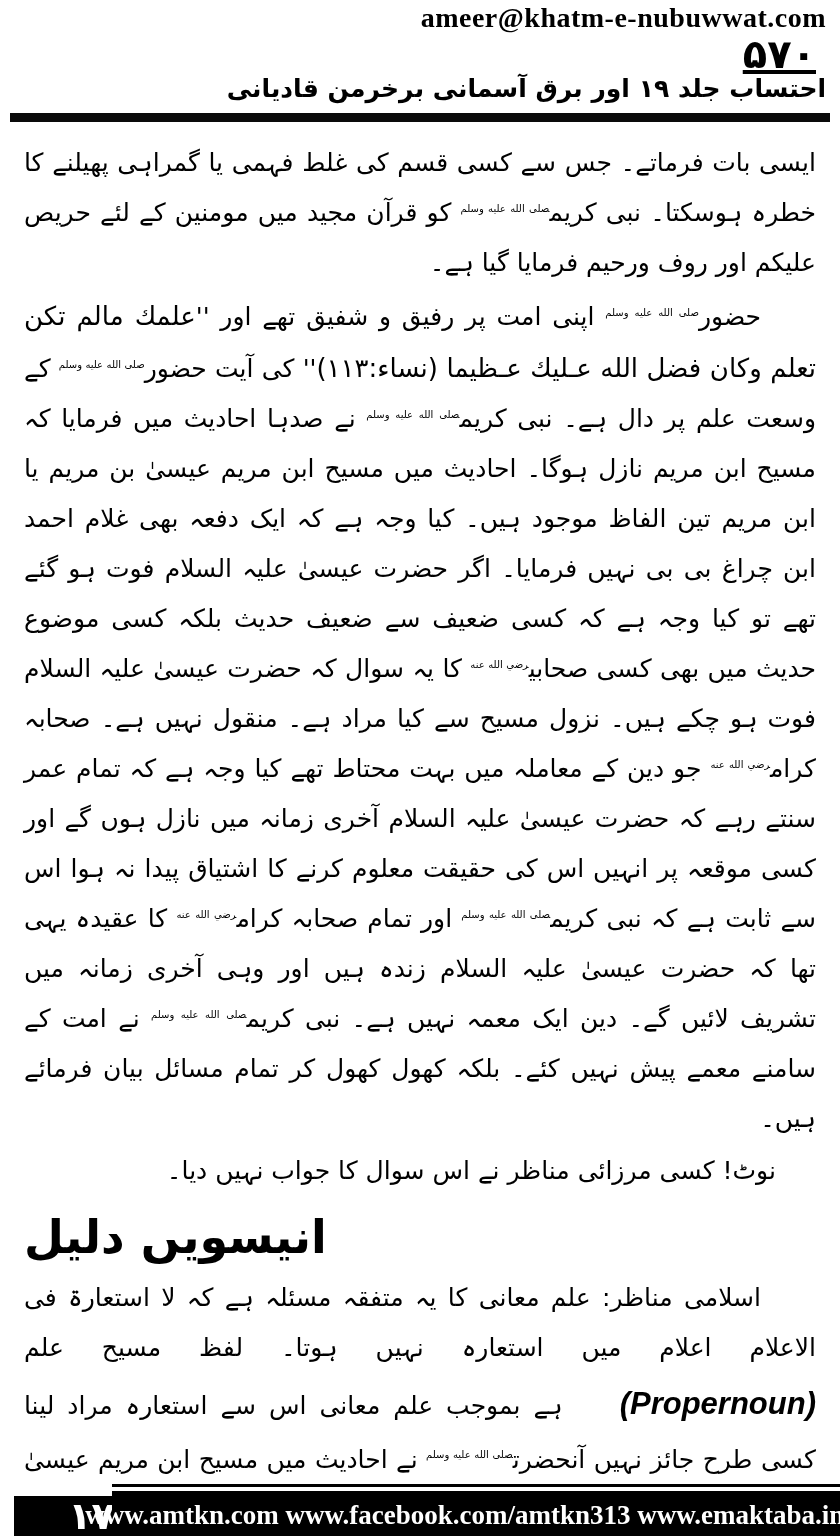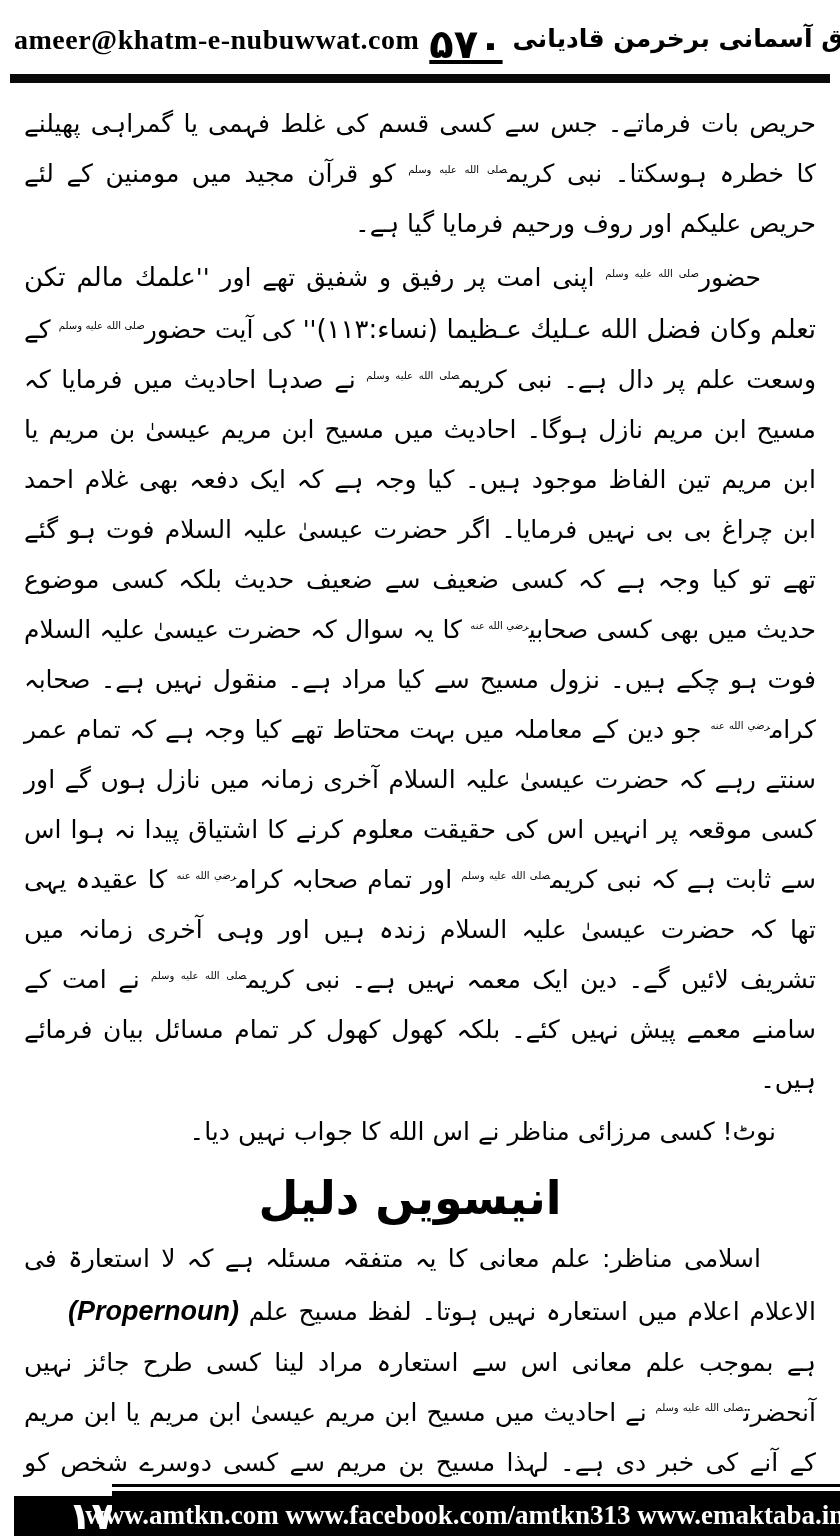--- a/index.html
+++ b/index.html
@@ -8,23 +8,24 @@
     width: 840px;
     height: 1540px;
     margin: 0 auto;
     background: #ffffff;
     overflow: hidden;
     color: #000;
   }
   
   .header {
     display: flex;
-    align-items: flex-start;
+    align-items: flex-end;
     justify-content: space-between;
-    padding: 24px 14px 6px 14px;
+    padding: 2px 14px 6px 14px;
+    flex-direction: column;
   }
   .header-email {
     font-family: "Liberation Serif", serif;
     font-weight: bold;
     font-size: 28px;
     letter-spacing: 0.5px;
     white-space: nowrap;
   }
   .header-pagenum {
     font-family: "DejaVu Sans", sans-serif;
@@ -60,37 +61,37 @@
   .arabic-quote {
     font-weight: normal;
     font-size: 26px;
   }
   .latin-term {
     direction: ltr;
     unicode-bidi: embed;
     font-family: "Liberation Sans", sans-serif;
     font-weight: bold;
     font-style: italic;
-    font-size: 27px;
+    font-size: 31px;
     margin-left: 44px;
   }
   .honorific {
     font-size: 10px;
     vertical-align: super;
     line-height: 0;
     white-space: nowrap;
     margin-top: 43px;
   }
   .note-para {
     margin: 2px 0;
     text-indent: 40px;
     text-align: right;
   }
   .section-heading {
-    text-align: center;
+    text-align: left;
     padding: 14px 20px 10px 0;
     font-size: 46px;
     font-weight: bold;
     line-height: 1.1;
   }
   
   .footer {
     position: absolute;
     left: 0;
     right: 0;
@@ -151,25 +152,25 @@
 
   <div class="header">
     <span class="header-email">ameer@khatm-e-nubuwwat.com</span>
     <span class="header-pagenum">۵۷۰</span>
     <span class="header-title">احتساب جلد ۱۹ اور برق آسمانی برخرمن قادیانی</span>
   </div>
   <div class="header-rule"></div>
 
   <div class="body-text">
 
-    <p class="para"><span>حریص بات فرماتے۔ جس سے کسی قسم کی غلط فہمی یا گمراہی پھیلنے کا خطرہ ہوسکتا۔ نبی کریم</span><span class="honorific">صلى الله عليه وسلم</span><span> کو قرآن مجید میں مومنین کے لئے حریص علیکم اور روف ورحیم فرمایا گیا ہے۔</span></p>
+    <p class="para"><span>ایسی بات فرماتے۔ جس سے کسی قسم کی غلط فہمی یا گمراہی پھیلنے کا خطرہ ہوسکتا۔ نبی کریم</span><span class="honorific">صلى الله عليه وسلم</span><span> کو قرآن مجید میں مومنین کے لئے حریص علیکم اور روف ورحیم فرمایا گیا ہے۔</span></p>
 
     <p class="para indent"><span>حضور</span><span class="honorific">صلى الله عليه وسلم</span><span> اپنی امت پر رفیق و شفیق تھے اور ''</span><span class="arabic-quote">علمك مالم تكن تعلم وكان فضل الله عـليك عـظيما (نساء:۱۱۳)</span><span>'' کی آیت حضور</span><span class="honorific">صلى الله عليه وسلم</span><span> کے وسعت علم پر دال ہے۔ نبی کریم</span><span class="honorific">صلى الله عليه وسلم</span><span> نے صدہا احادیث میں فرمایا کہ مسیح ابن مریم نازل ہوگا۔ احادیث میں مسیح ابن مریم عیسیٰ بن مریم یا ابن مریم تین الفاظ موجود ہیں۔ کیا وجہ ہے کہ ایک دفعہ بھی غلام احمد ابن چراغ بی بی نہیں فرمایا۔ اگر حضرت عیسیٰ علیہ السلام فوت ہو گئے تھے تو کیا وجہ ہے کہ کسی ضعیف سے ضعیف حدیث بلکہ کسی موضوع حدیث میں بھی کسی صحابی</span><span class="honorific">رضي الله عنه</span><span> کا یہ سوال کہ حضرت عیسیٰ علیہ السلام فوت ہو چکے ہیں۔ نزول مسیح سے کیا مراد ہے۔ منقول نہیں ہے۔ صحابہ کرام</span><span class="honorific">رضي الله عنه</span><span> جو دین کے معاملہ میں بہت محتاط تھے کیا وجہ ہے کہ تمام عمر سنتے رہے کہ حضرت عیسیٰ علیہ السلام آخری زمانہ میں نازل ہوں گے اور کسی موقعہ پر انہیں اس کی حقیقت معلوم کرنے کا اشتیاق پیدا نہ ہوا اس سے ثابت ہے کہ نبی کریم</span><span class="honorific">صلى الله عليه وسلم</span><span> اور تمام صحابہ کرام</span><span class="honorific">رضي الله عنه</span><span> کا عقیدہ یہی تھا کہ حضرت عیسیٰ علیہ السلام زندہ ہیں اور وہی آخری زمانہ میں تشریف لائیں گے۔ دین ایک معمہ نہیں ہے۔ نبی کریم</span><span class="honorific">صلى الله عليه وسلم</span><span> نے امت کے سامنے معمے پیش نہیں کئے۔ بلکہ کھول کھول کر تمام مسائل بیان فرمائے ہیں۔</span></p>
 
-    <p class="para note-para">نوٹ! کسی مرزائی مناظر نے اس الله کا جواب نہیں دیا۔</p>
+    <p class="para note-para">نوٹ! کسی مرزائی مناظر نے اس سوال کا جواب نہیں دیا۔</p>
 
     <div class="section-heading">انیسویں دلیل</div>
 
     <p class="para indent"><span>اسلامی مناظر: علم معانی کا یہ متفقہ مسئلہ ہے کہ لا استعارۃ فی الاعلام اعلام میں استعارہ نہیں ہوتا۔ لفظ مسیح علم </span><span class="latin-term">(Propernoun)</span><span> ہے بموجب علم معانی اس سے استعارہ مراد لینا کسی طرح جائز نہیں آنحضرت</span><span class="honorific">صلى الله عليه وسلم</span><span> نے احادیث میں مسیح ابن مریم عیسیٰ ابن مریم یا ابن مریم کے آنے کی خبر دی ہے۔ لہذا مسیح بن مریم سے کسی دوسرے شخص کو مراد لینا جائز نہیں۔ غلام احمد ابن چراغ بی بی مراد نہیں ہوسکتا۔ مختصر المعانی میں ہے۔ ''</span><span class="arabic-quote">لاتـكـون الاستـعـارة علما من انهـنـا تـقـتـضـى ادخـال الـمشبه فى جنس المشبه به لا اذا تضمن العلم نوع وصفيته</span></p>
 
   </div>
 
   <div class="footer">
     <div class="footer-pagebox">
       <span class="footer-pagenum">۱۷۹</span>

